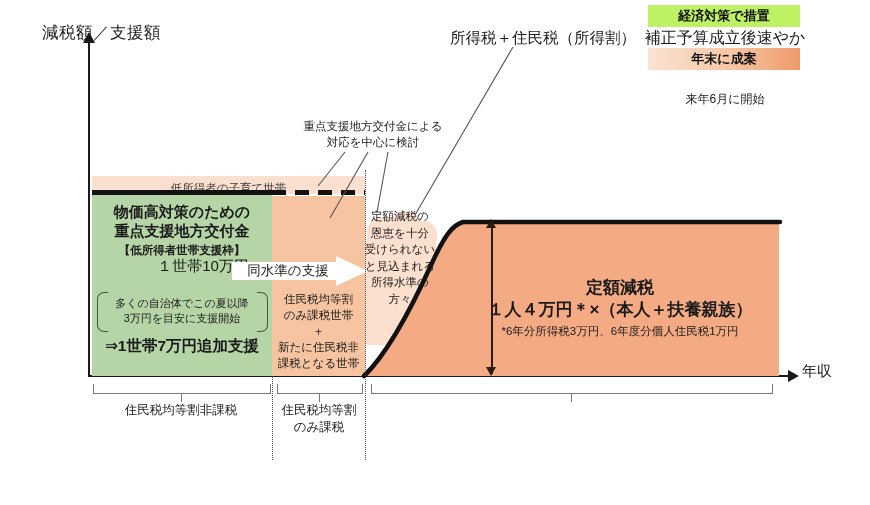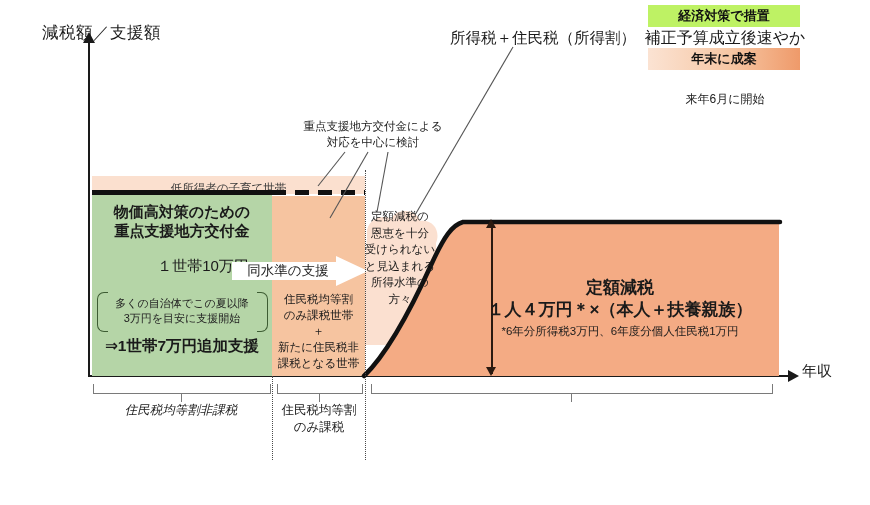--- a/index.html
+++ b/index.html
@@ -98,21 +98,21 @@
   
   .bracket{border:1.3px solid #7a7a7a;border-top:none;height:9px;}
   #br1{left:93px;top:384px;width:176px;}
   #br2{left:277px;top:384px;width:84px;}
   #br3{left:371px;top:384px;width:400px;}
   .tick{width:1.3px;height:9px;background:#7a7a7a;}
   #tk1{left:181px;top:393px;}
   #tk2{left:319px;top:393px;}
   #tk3{left:571px;top:393px;}
   .bottom-label{font-size:12.5px;line-height:17px;text-align:center;color:#1a1a1a;}
-  #bl1{left:93px;top:402px;width:176px;font-style:italic;}
+  #bl1{left:93px;top:402px;width:176px;}
   #bl2{left:275px;top:402px;width:88px;}
   #bl3{left:371px;top:402px;width:400px;}
 </style>
 </head>
 <body>
 
 <div id="stage">
 
   <div class="abs" id="y-axis-line"></div>
   <div class="abs" id="y-axis-head"></div>
@@ -127,20 +127,21 @@
 
   <svg class="abs" id="cloud-blob" viewBox="0 0 85 160">
     <path fill="#fbe0d0" d="M10,40 C8,26 24,18 34,24 C40,12 60,14 63,26 C76,24 84,36 79,48
       L82,150 L4,150 Z"></path>
   </svg>
 
   <div class="abs" id="green-block"></div>
   <div class="abs" id="green-top-rule"></div>
 
   <div class="abs ctr" id="green-title">物価高対策のための<br>重点支援地方交付金</div>
+  <div class="abs ctr" id="green-sub">【低所得者世帯支援枠】</div>
   <div class="abs ctr" id="green-amount">１世帯10万円</div>
   <div class="abs" id="green-bracket-l"></div>
   <div class="abs" id="green-bracket-r"></div>
   <div class="abs ctr" id="green-note">多くの自治体でこの夏以降<br>3万円を目安に支援開始</div>
   <div class="abs ctr" id="green-result">⇒1世帯7万円追加支援</div>
 
   <div class="abs" id="orange-mid-block"></div>
   <div class="abs" id="dash-rule"></div>
   <div class="abs ctr" id="orange-mid-text">住民税均等割<br>のみ課税世帯<br>＋<br>新たに住民税非<br>課税となる世帯</div>
 

